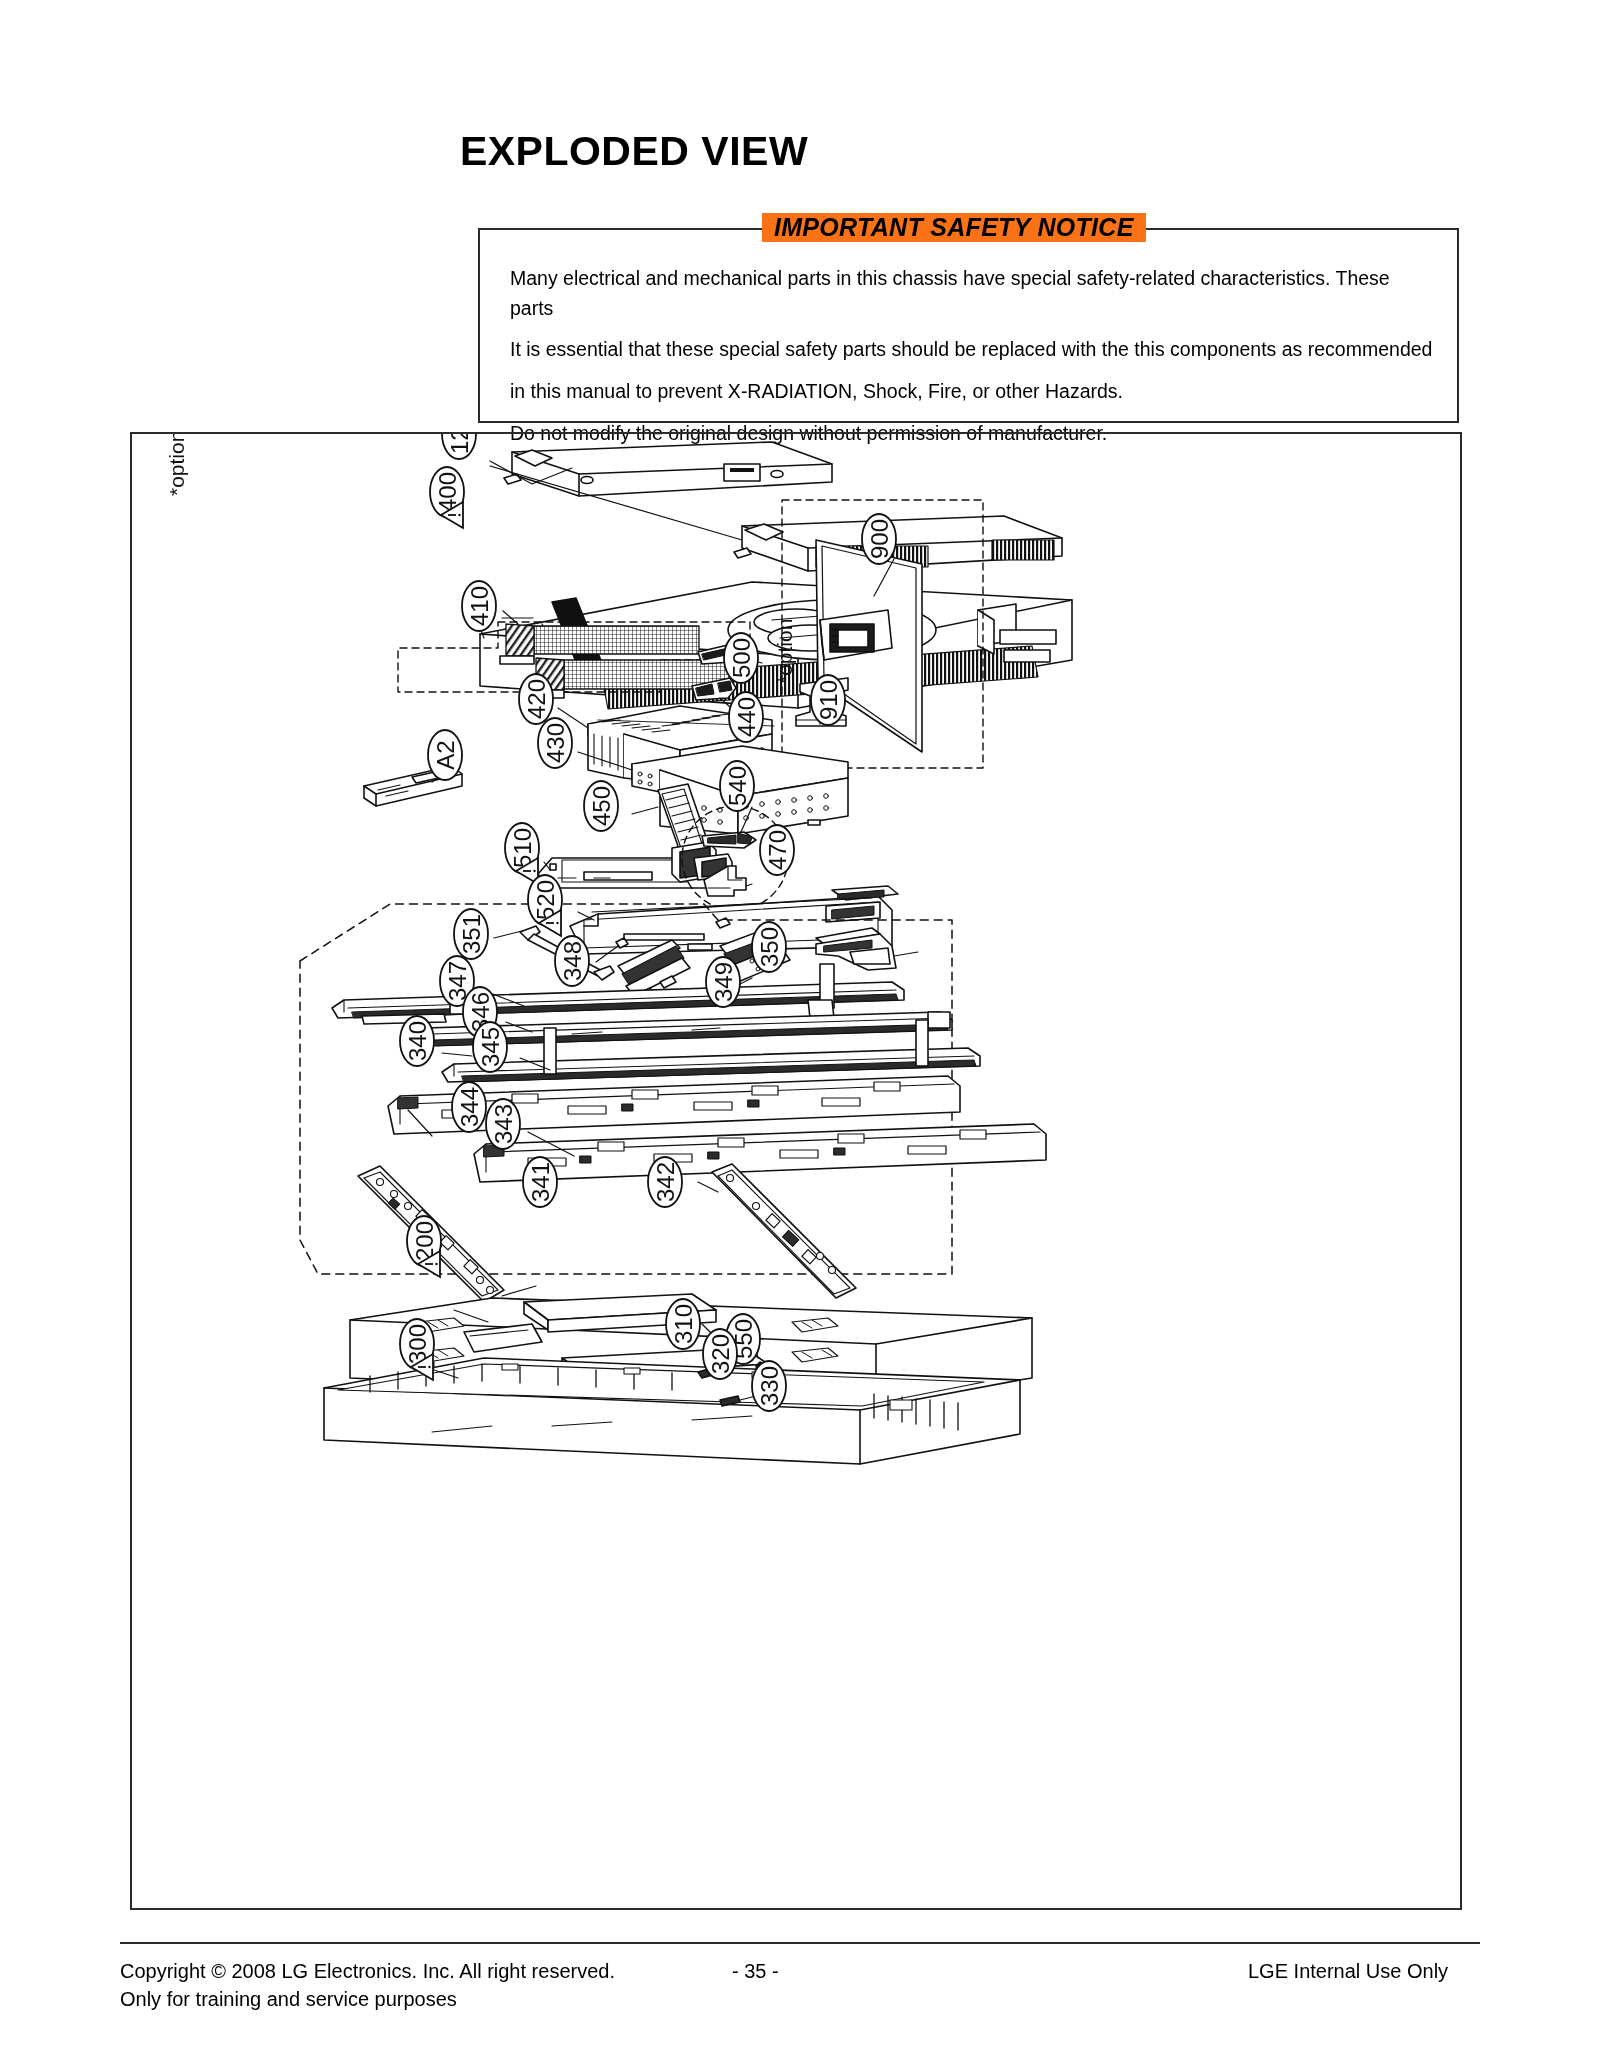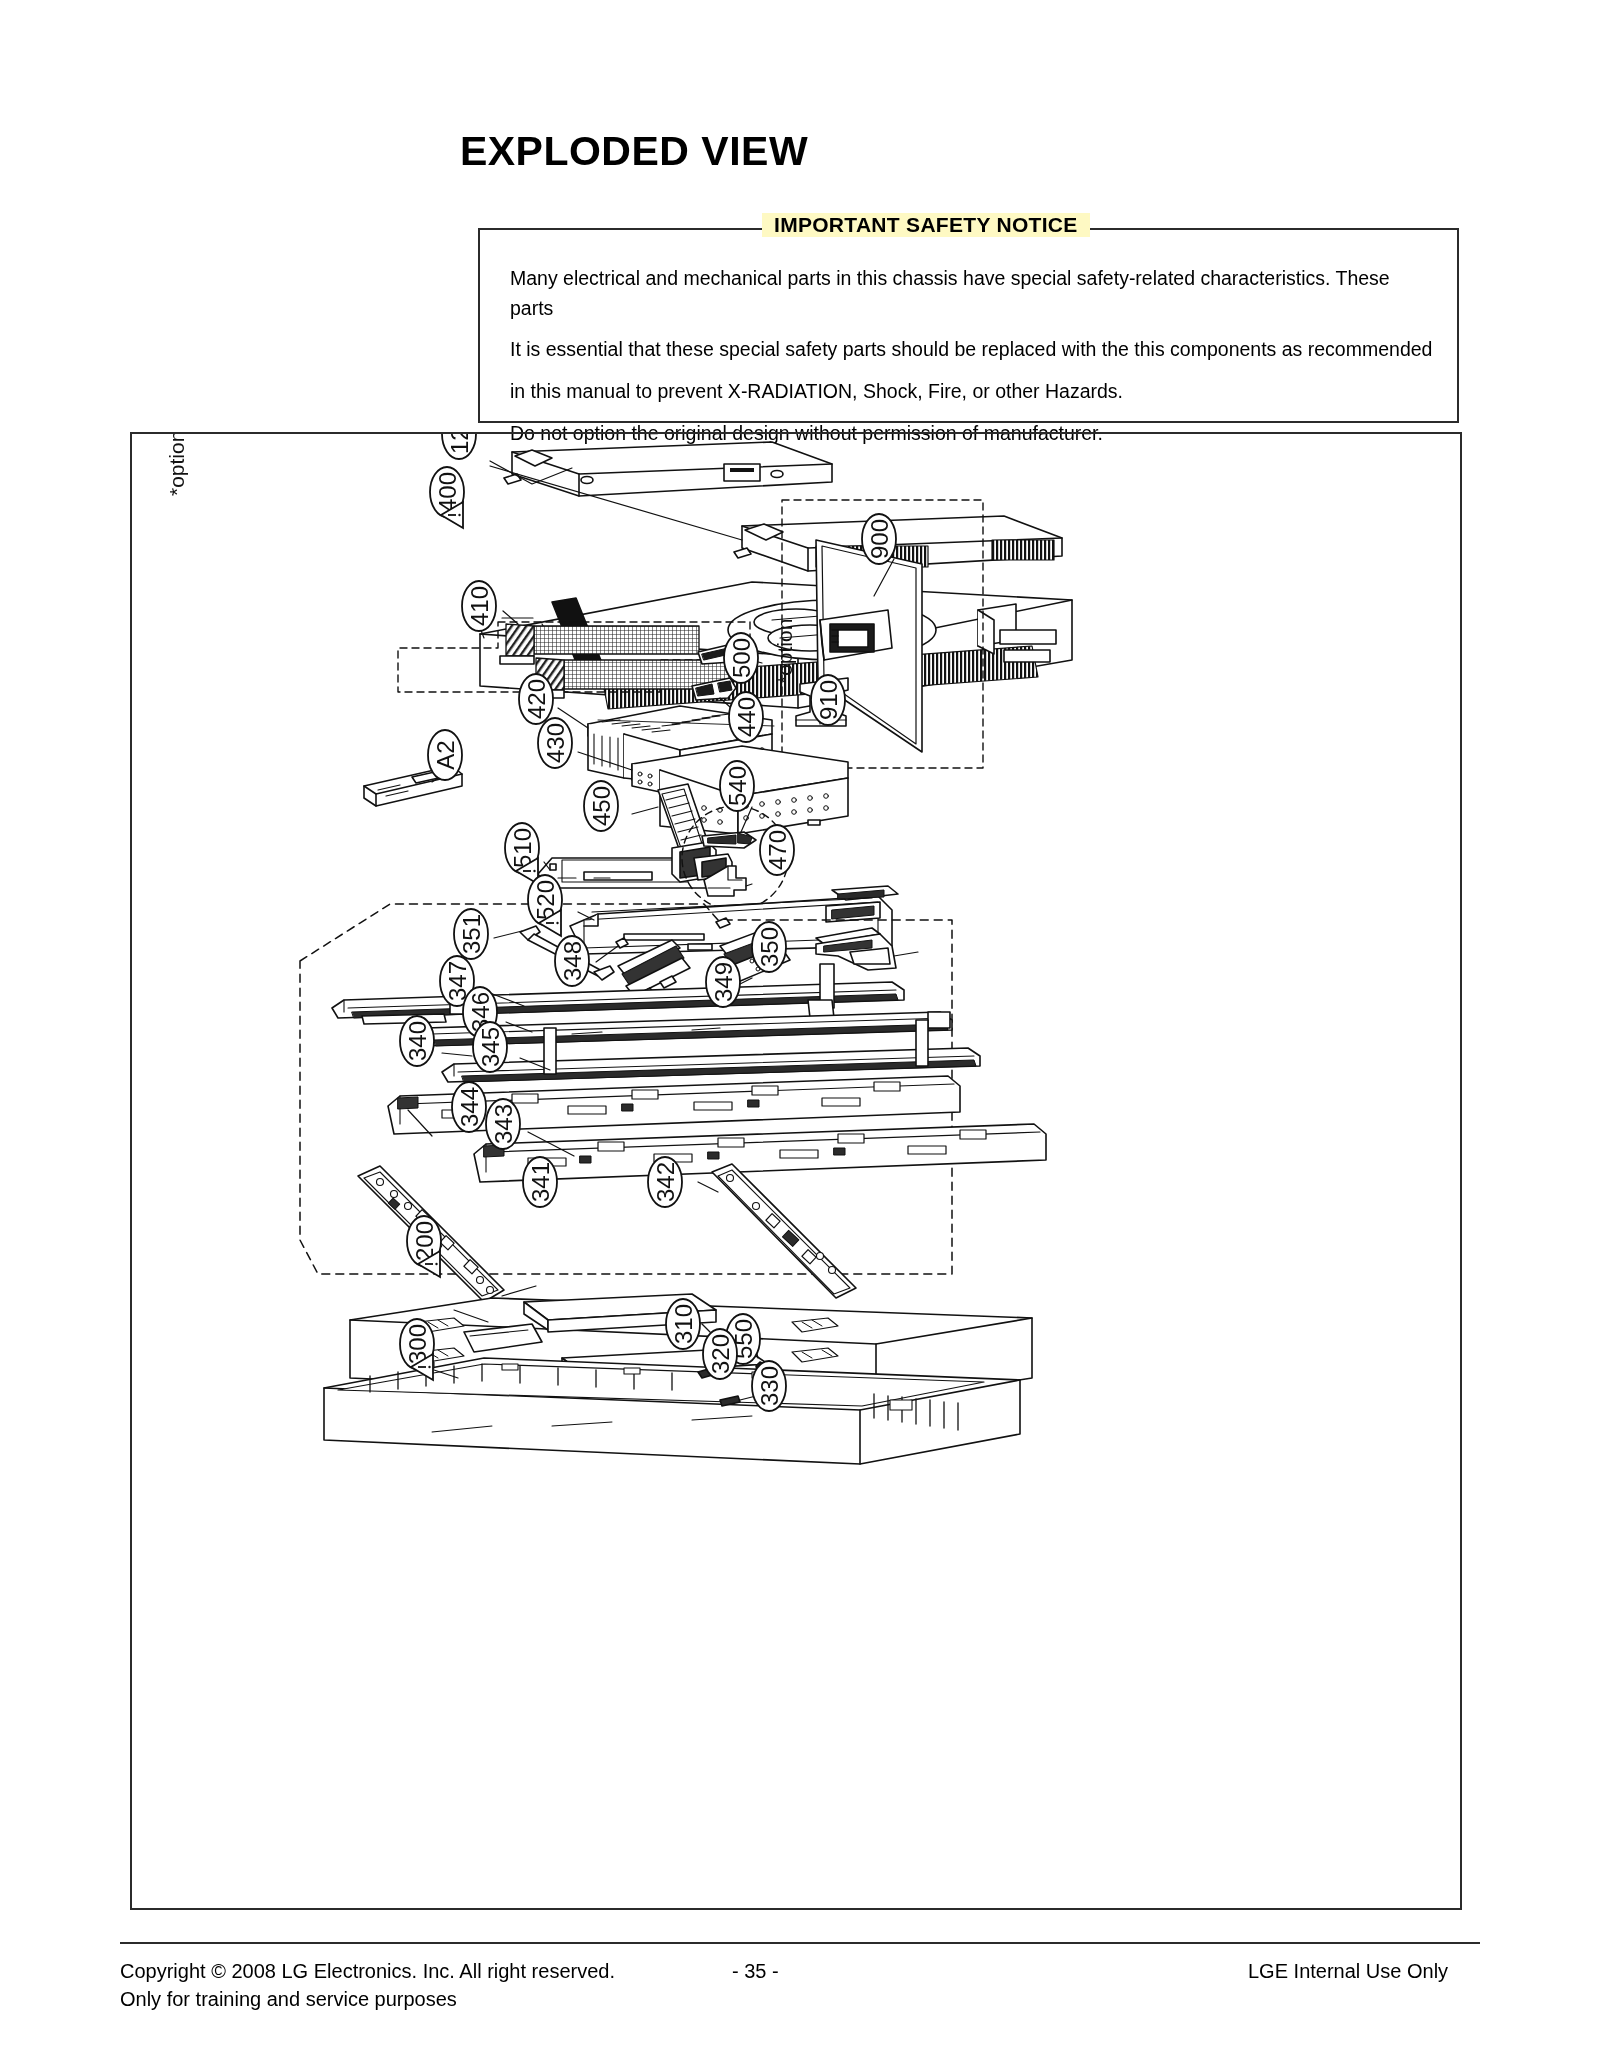--- a/index.html
+++ b/index.html
@@ -24,25 +24,26 @@
   .safety-box {
     position:absolute;
     left:478px; top:228px;
     width:981px; height:195px;
     border:2px solid #2b2b2b;
     box-sizing:border-box;
   }
   .safety-legend {
     position:absolute;
     top:-17px; left:282px;
-    background:#fef9c3;
+    background:#f97316;
     padding:0 12px;
-    font-size:21px; font-weight:bold;
+    font-size:25px; font-weight:bold;
     letter-spacing:0.3px;
     white-space:nowrap;
+    font-style:italic;
   }
   .safety-body {
     position:absolute;
     left:18px; top:22px; right:10px;
     font-size:19.5px;
     line-height:1.52;
   }
   .safety-body p { margin:12px; }
   .warn-inline {
     display:inline-block;
@@ -81,21 +82,21 @@
 <div class="page">
 
   <div class="title">EXPLODED VIEW</div>
 
   <div class="safety-box">
     <div class="safety-legend">IMPORTANT SAFETY NOTICE</div>
     <div class="safety-body">
       <p>Many electrical and mechanical parts in this chassis have special safety-related characteristics. These parts</p>
       <p>It is essential that these special safety parts should be replaced with the this components as recommended</p>
       <p>in this manual to prevent X-RADIATION, Shock, Fire, or other Hazards.</p>
-      <p>Do not option the original design without permission of manufacturer.</p>
+      <p>Do not modify the original design without permission of manufacturer.</p>
     </div>
   </div>
 
   <div class="diagram-frame">
     <svg class="dwg" viewBox="0 0 1332 1478">
       <defs>
         <pattern id="fins" width="4" height="10" patternUnits="userSpaceOnUse">
           <rect width="4" height="10" fill="#fff"></rect>
             <rect width="2.2" height="10" fill="#111"></rect>
         </pattern>

